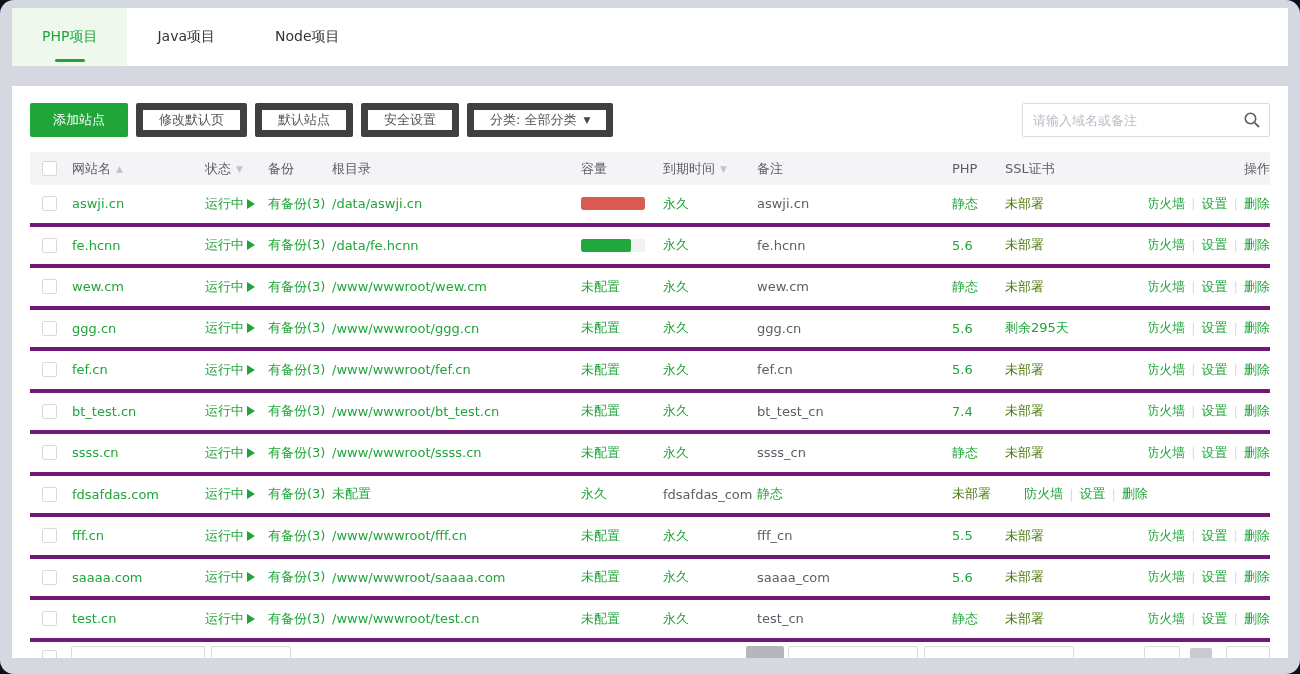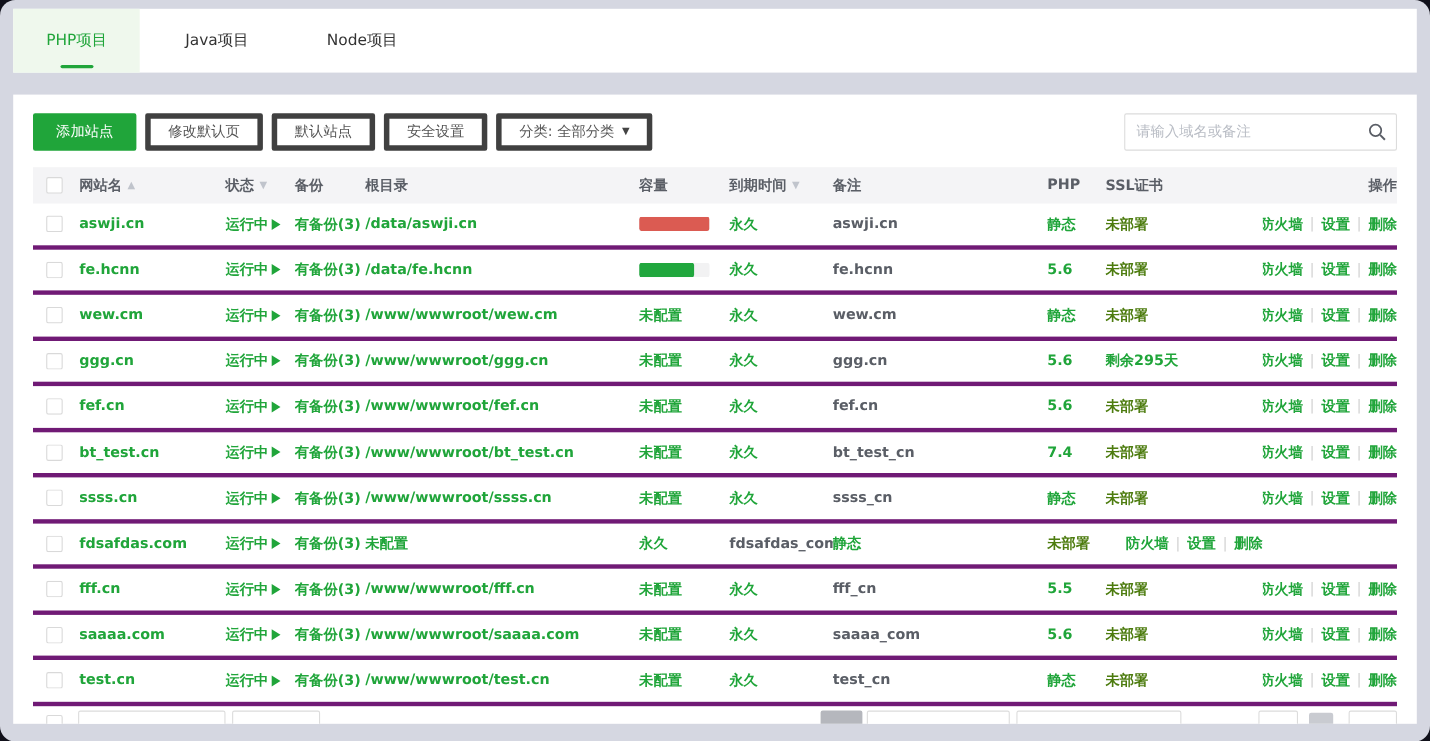--- a/index.html
+++ b/index.html
@@ -1,42 +1,42 @@
 <!DOCTYPE html>
 <html><head>
 <meta charset="utf-8">
 <style>
   * { margin:0; padding:0; box-sizing:border-box; }
   html,body { width:1300px; height:674px; overflow:hidden; }
   body { background:#10101a; font-family:"DejaVu Sans","Liberation Sans",sans-serif; }
   .page { position:absolute; inset:0; background:#d5d7e1; border-radius:14px; overflow:hidden; }
 
   
-  .tabbar { position:absolute; left:12px; right:12px; top:8px; height:58px; background:#fff; display:flex;gap:11px; }
+  .tabbar { position:absolute; left:12px; right:12px; top:8px; height:58px; background:#fff; display:flex; }
   .tab { padding:0 30px; display:flex; align-items:center; font-size:14px; color:#333; position:relative; cursor:pointer; }
   .tab.active { background:#eff8ed; color:#20a53a; }
   .tab.active .tab-underline { position:absolute; bottom:4px; left:50%; transform:translateX(-50%); width:30px; height:3px; background:#20a53a; border-radius:2px; }
 
   
   .card { position:absolute; left:12px; right:12px; top:86px; height:572px; background:#fff; overflow:hidden; }
 
   .toolbar { display:flex; align-items:center; padding:17px 18px 15px 18px; }
-  .btn { height:34px; padding:0 16px; background:#fff; border:5px solid #404040; border-radius:2px;
+  .btn { height:34px; padding:0 16px; background:#fff; border:7px solid #404040; border-radius:2px;
          font-size:13px; color:#555; margin-right:8px; display:flex; align-items:center; cursor:pointer; white-space:nowrap; }
   .btn.primary { background:#20a53a; border-color:#20a53a; color:#fff; }
   .btn .caret { font-size:9px; margin-left:7px; color:#444; }
   .toolbar-spacer { flex:1; }
   .search-wrap { position:relative; width:248px; }
   .search-wrap input { width:248px; height:34px; border:1px solid #dcdcdc; border-radius:2px; padding:0 34px 0 10px;
          font-size:13px; color:#333; outline:none; font-family:inherit; }
   .search-wrap input::placeholder { color:#b8bcc4; }
   .search-icon { position:absolute; right:9px; top:8px; width:18px; height:18px; cursor:pointer; }
 
   
-  .table { margin:0 18px;font-weight:bold; }
+  .table { margin:0 18px; }
   .grid-row { display:grid; grid-template-columns:42px 133px 63px 64px 249px 82px 94px 195px 53px 143px 122px; align-items:center; }
   .thead { height:33px; background:#f4f4f6; color:#5a5e66; font-size:13px; }
   .th { display:flex; align-items:center; }
   .th.right, .td.right { justify-content:flex-end; }
   .sort { font-size:9px; color:#c0c4cc; margin-left:5px; }
   .tr { height:41.5px; border-bottom:4px solid #701a75; font-size:13px; }
   .td { display:flex; align-items:center; overflow:hidden; white-space:nowrap; }
   .cb { width:15px; height:15px; border:1px solid #d9d9d9; border-radius:2px; background:#fff; margin-left:12px; cursor:pointer; }
   .green { color:#20a53a; }
   .link { color:#20a53a; cursor:pointer; }

